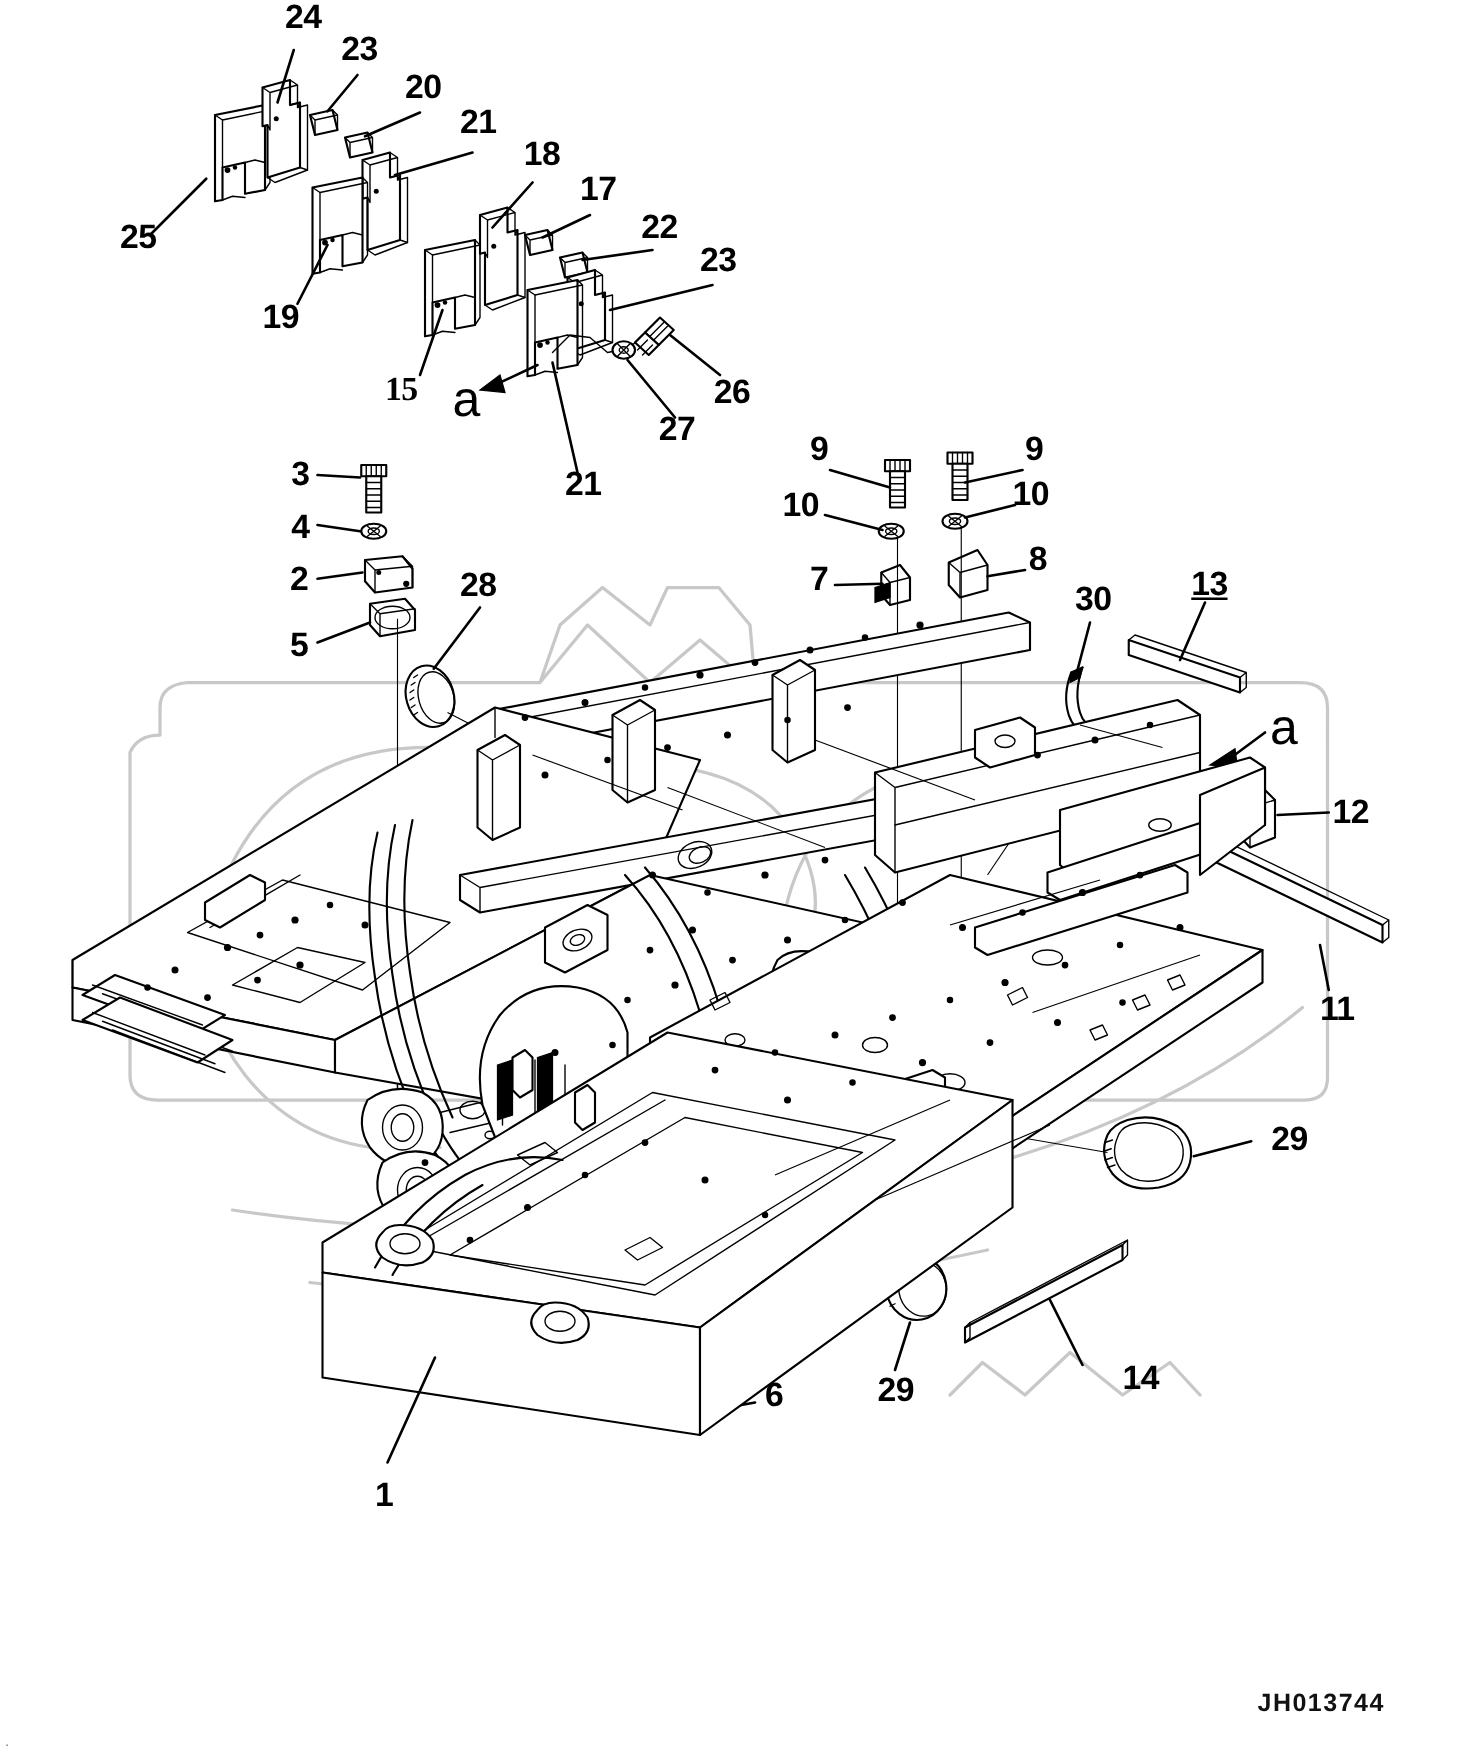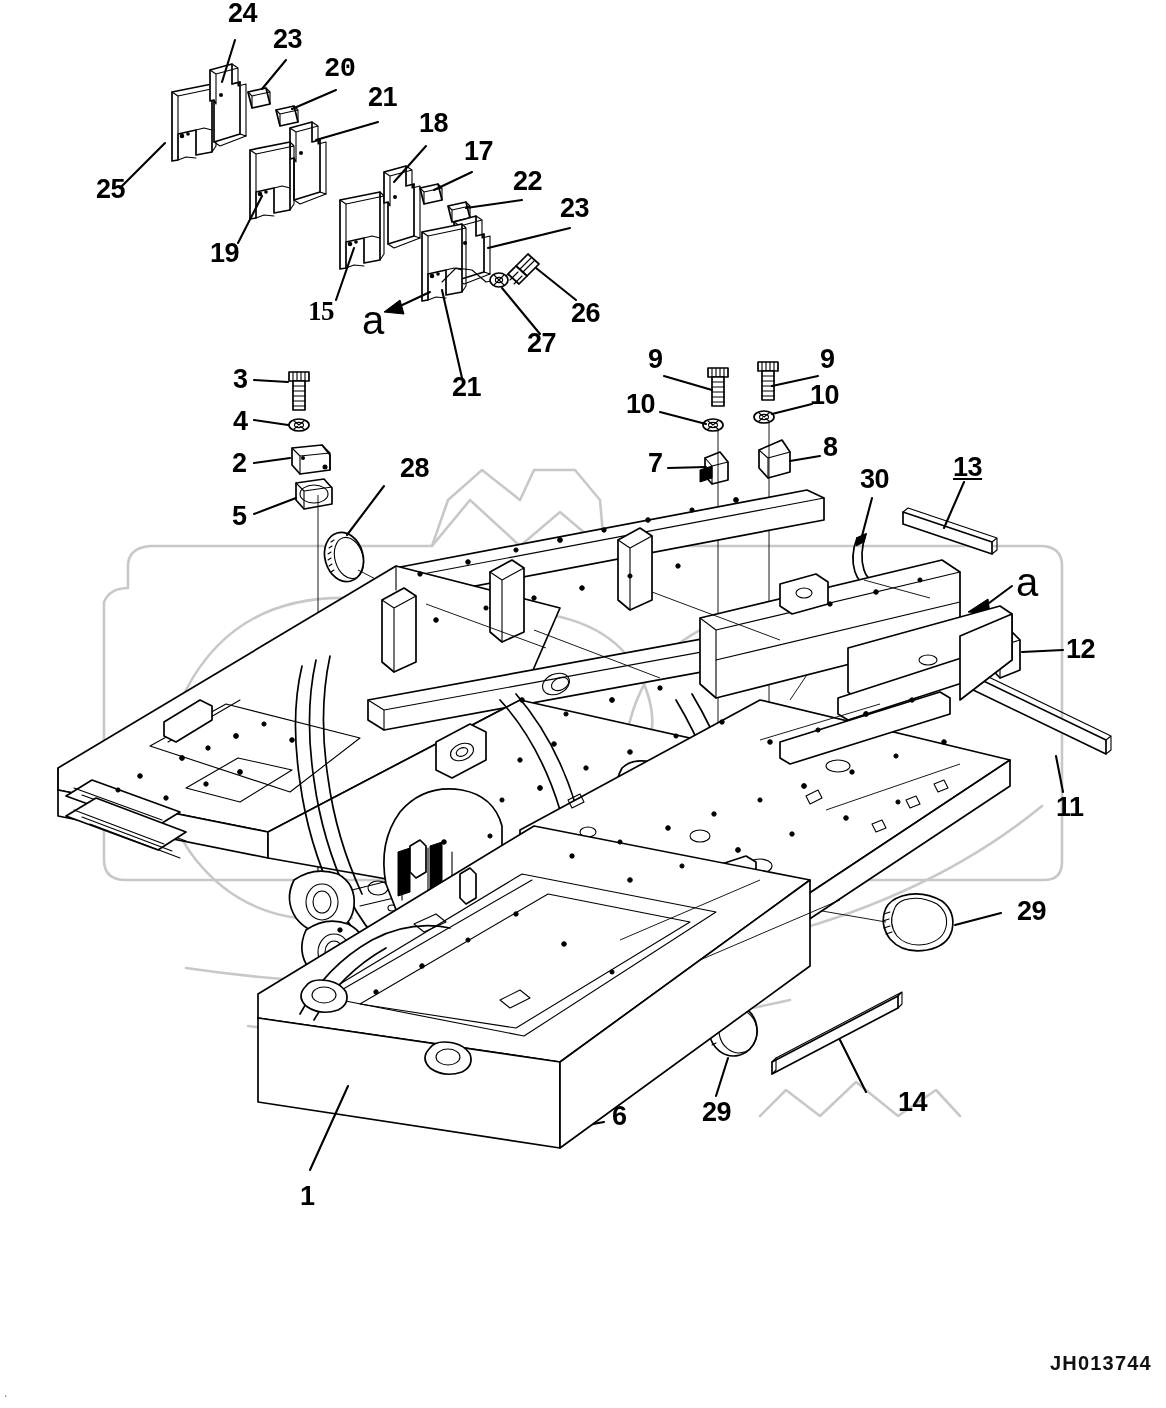--- a/index.html
+++ b/index.html
@@ -32,21 +32,20 @@
     user-select:none;
   }
   #drawno{
     position:absolute;
     font-family:"Liberation Sans", sans-serif;
     font-weight:bold;
     font-size:20px;
     color:#111;
     letter-spacing:1.2px;
     white-space:nowrap;
-    margin-left:44px;
   }
   #corner-tick{
     position:absolute;
     font-family:"Liberation Sans", sans-serif;
     font-size:12px;color:#777;
   }
 </style>
 </head>
 <body>
 
@@ -569,38 +568,38 @@
         <path d="M864,580 L930,598"></path>
       </g>
     </g>
 
     <path class="lead" d="M310,1170 L348,1086"></path>
 
   </svg>
 
   <div class="lbl" style="left:228px;top:0px;">24</div>
   <div class="lbl" style="left:273px;top:26px;">23</div>
-  <div class="lbl" style="left:324px;top:56px;font-family:Liberation Mono, monospace;">20</div>
+  <div class="lbl" style="left:324px;top:56px;">20</div>
   <div class="lbl" style="left:368px;top:84px;">21</div>
   <div class="lbl" style="left:96px;top:176px;">25</div>
   <div class="lbl" style="left:210px;top:240px;">19</div>
   <div class="lbl" style="left:419px;top:110px;">18</div>
   <div class="lbl" style="left:464px;top:138px;text-align:center;">17</div>
   <div class="lbl" style="left:513px;top:168px;">22</div>
   <div class="lbl" style="left:560px;top:195px;">23</div>
   <div class="lbl" style="left:308px;top:298px;font-family:Liberation Serif, serif;">15</div>
   <div class="lbl" style="left:452px;top:374px;">21</div>
   <div class="lbl" style="left:527px;top:330px;">27</div>
   <div class="lbl" style="left:571px;top:300px;">26</div>
 
   <div class="lbl" style="left:233px;top:366px;">3</div>
   <div class="lbl" style="left:233px;top:408px;">4</div>
   <div class="lbl" style="left:232px;top:450px;">2</div>
   <div class="lbl" style="left:232px;top:503px;">5</div>
-  <div class="lbl" style="left:368px;top:455px;margin-left:32px;">28</div>
+  <div class="lbl" style="left:368px;top:455px;">28</div>
 
   <div class="lbl" style="left:648px;top:346px;">9</div>
   <div class="lbl" style="left:820px;top:346px;">9</div>
   <div class="lbl" style="left:626px;top:391px;">10</div>
   <div class="lbl" style="left:810px;top:382px;">10</div>
   <div class="lbl" style="left:648px;top:450px;">7</div>
   <div class="lbl" style="left:823px;top:434px;">8</div>
   <div class="lbl" style="left:860px;top:466px;">30</div>
   <div class="lbl" style="left:953px;top:454px;text-decoration:underline;">13</div>
   <div class="lbl" style="left:1066px;top:636px;">12</div>

